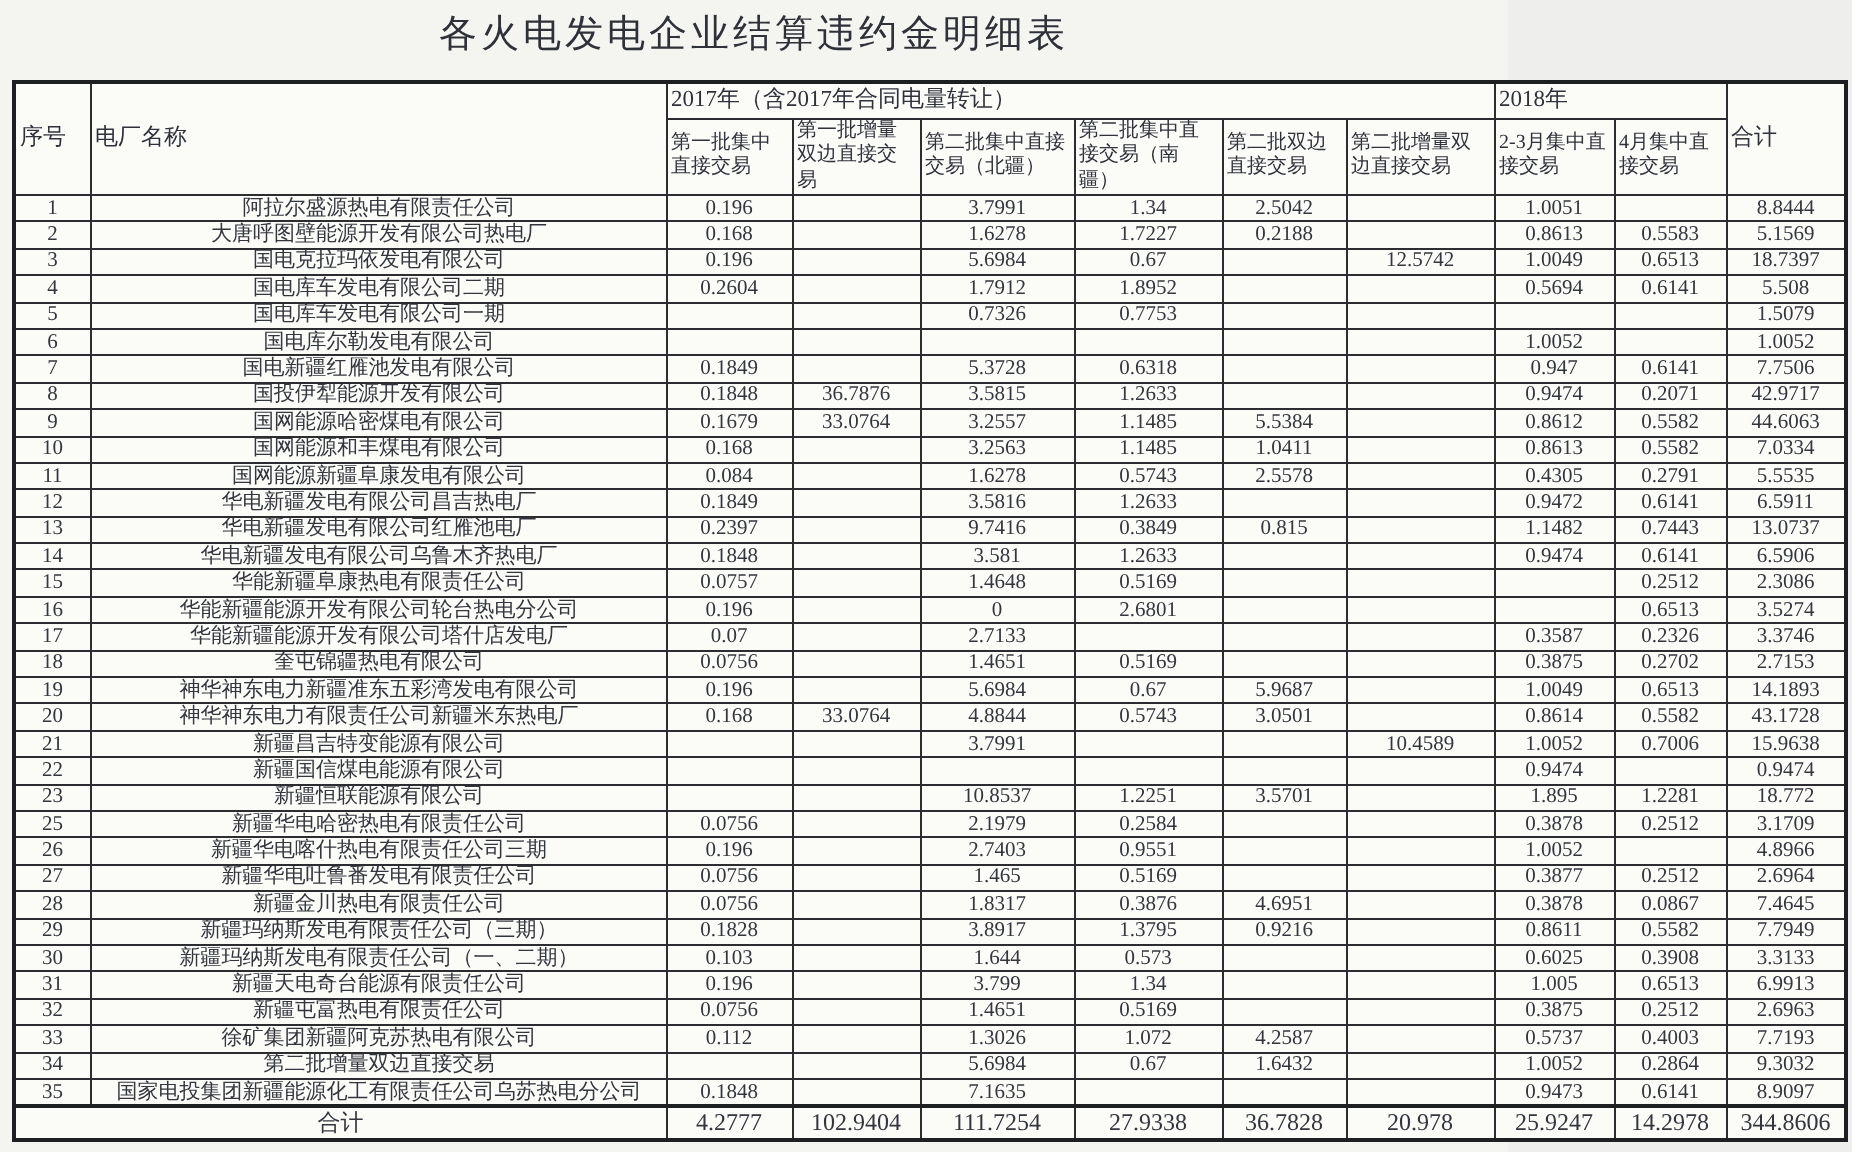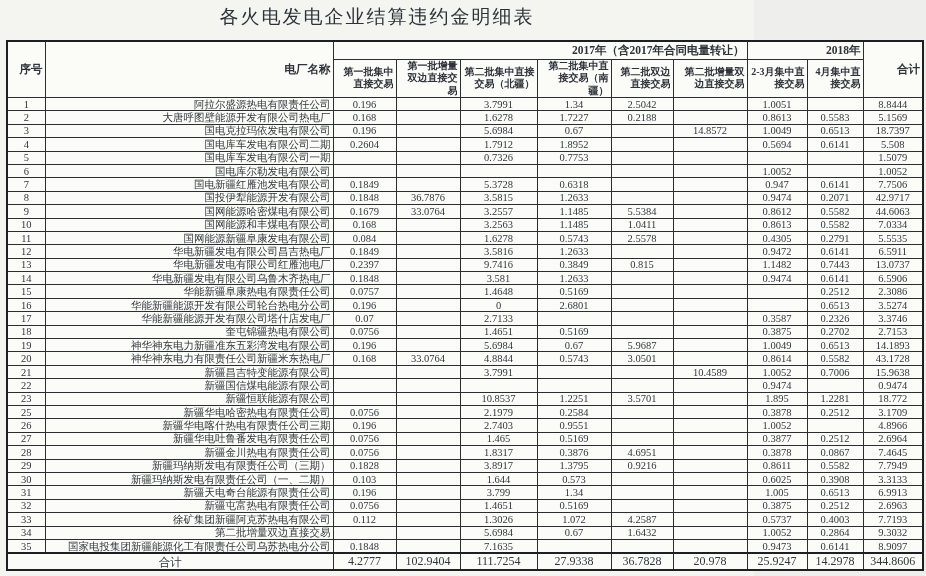--- a/index.html
+++ b/index.html
@@ -23,33 +23,33 @@
     border-collapse:collapse;table-layout:fixed;
     background:#fbfbf8;
     border:2px solid #1e1f23;
   }
   .penalty th,.penalty td{
     border:1px solid #2c2d31;
     padding:0 2px;
     overflow:hidden;
   }
   .penalty thead th{
-    font-weight:bold;font-size:10px;line-height:1.25;
-    text-align:right;vertical-align:middle;white-space:normal;
+    font-weight:normal;font-size:10px;line-height:1.25;
+    text-align:left;vertical-align:middle;white-space:normal;
     color:#2f323a;
   }
   .penalty thead tr.group-row{height:18px;}
   .penalty thead tr.sub-row{height:30px;}
   .penalty thead th.big{font-size:11.5px;}
   .penalty tbody td{
     font-size:10.5px;line-height:1.05;vertical-align:middle;
     white-space:nowrap;color:#33363d;
   }
   td.no{text-align:center;}
-  td.name{text-align:right;padding-left:3px;font-size:11px;margin-top:16px;}
+  td.name{text-align:center;padding-left:3px;font-size:11px;margin-top:16px;}
   td.num{text-align:center;}
   tr.total-row td{border-top:2px solid #1e1f23;font-size:12px;}
   tr.total-row td.label{text-align:center;font-size:11.5px;}
 </style>
 </head>
 <body>
 
 <div class="page">
   <div class="doc-title">各火电发电企业结算违约金明细表</div>
   <div class="unit-label">单位：万元</div>
@@ -115,21 +115,21 @@
           <td class="num">5.1569</td>
         </tr>
         <tr>
           <td class="no">3</td>
           <td class="name">国电克拉玛依发电有限公司</td>
           <td class="num">0.196</td>
           <td class="num"></td>
           <td class="num">5.6984</td>
           <td class="num">0.67</td>
           <td class="num"></td>
-          <td class="num">14.8572</td>
+          <td class="num">12.5742</td>
           <td class="num">1.0049</td>
           <td class="num">0.6513</td>
           <td class="num">18.7397</td>
         </tr>
         <tr>
           <td class="no">4</td>
           <td class="name">国电库车发电有限公司二期</td>
           <td class="num">0.2604</td>
           <td class="num"></td>
           <td class="num">1.7912</td>

